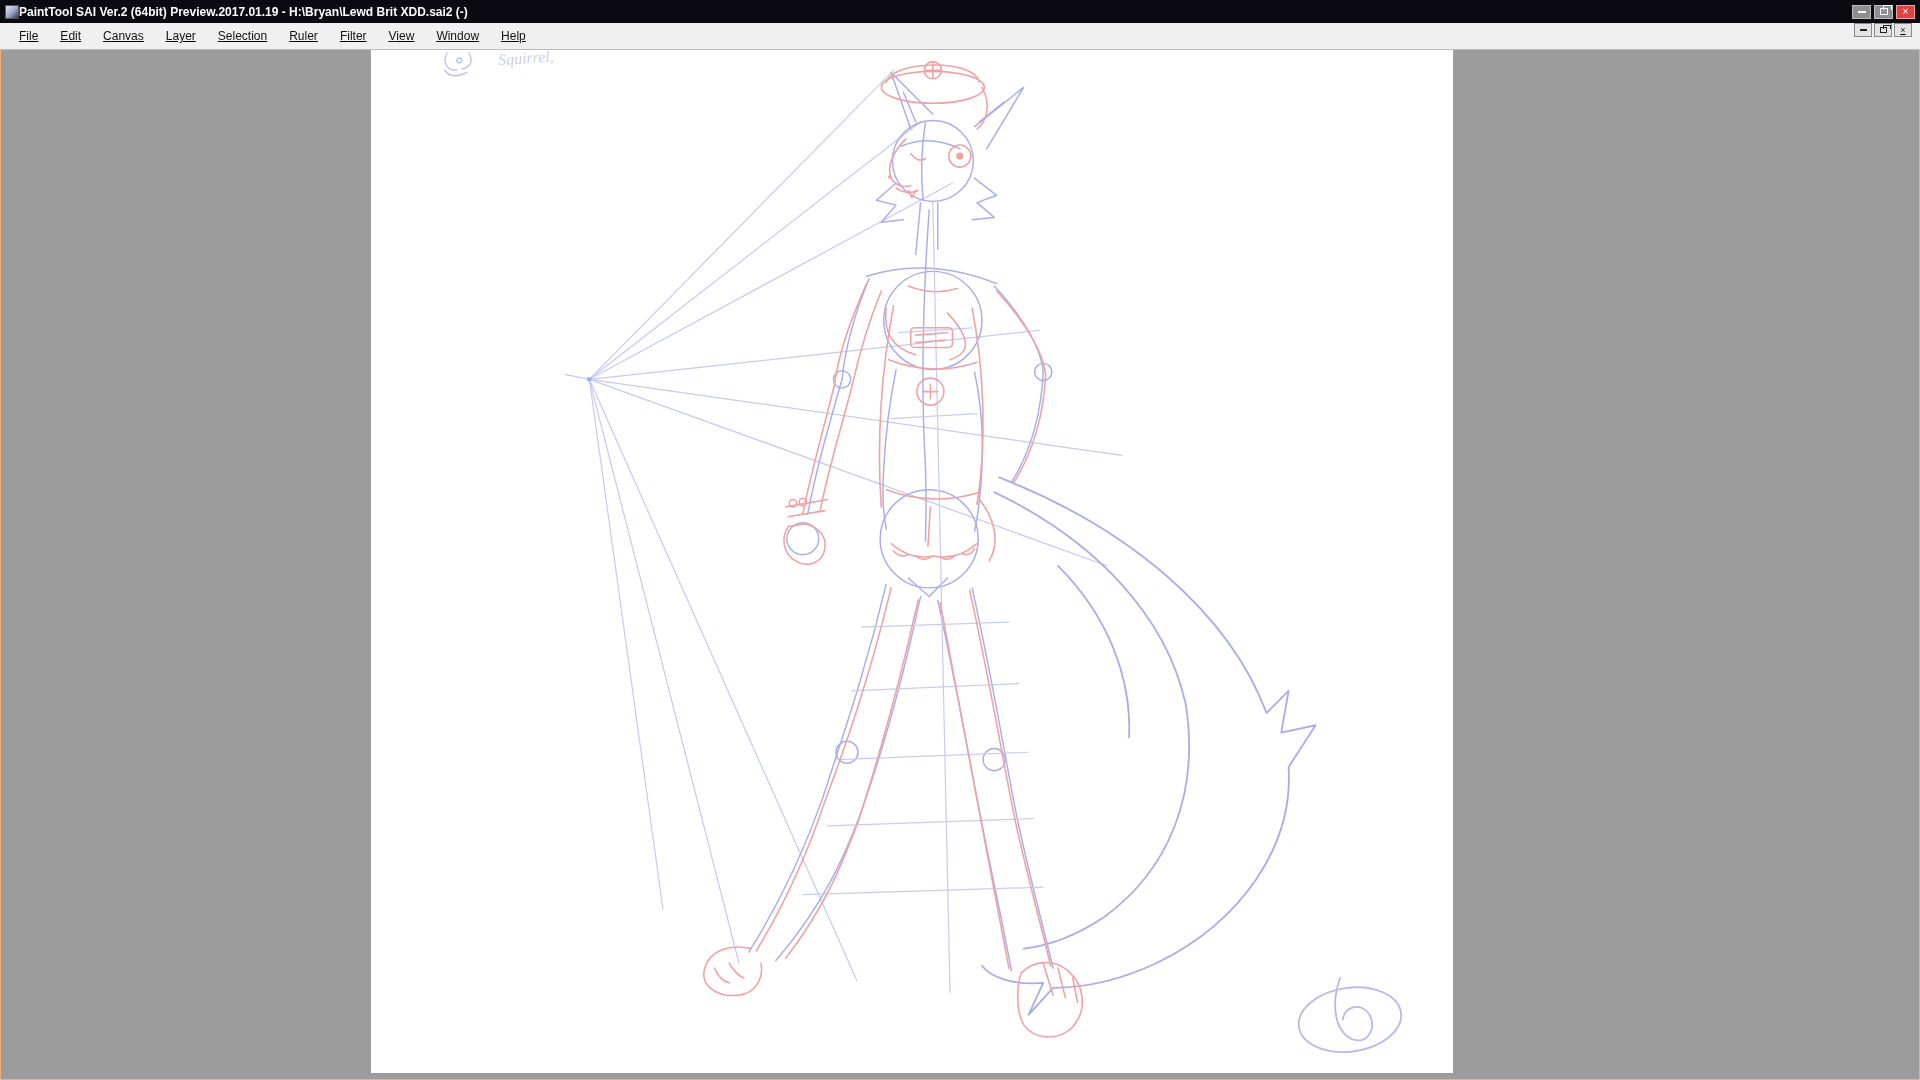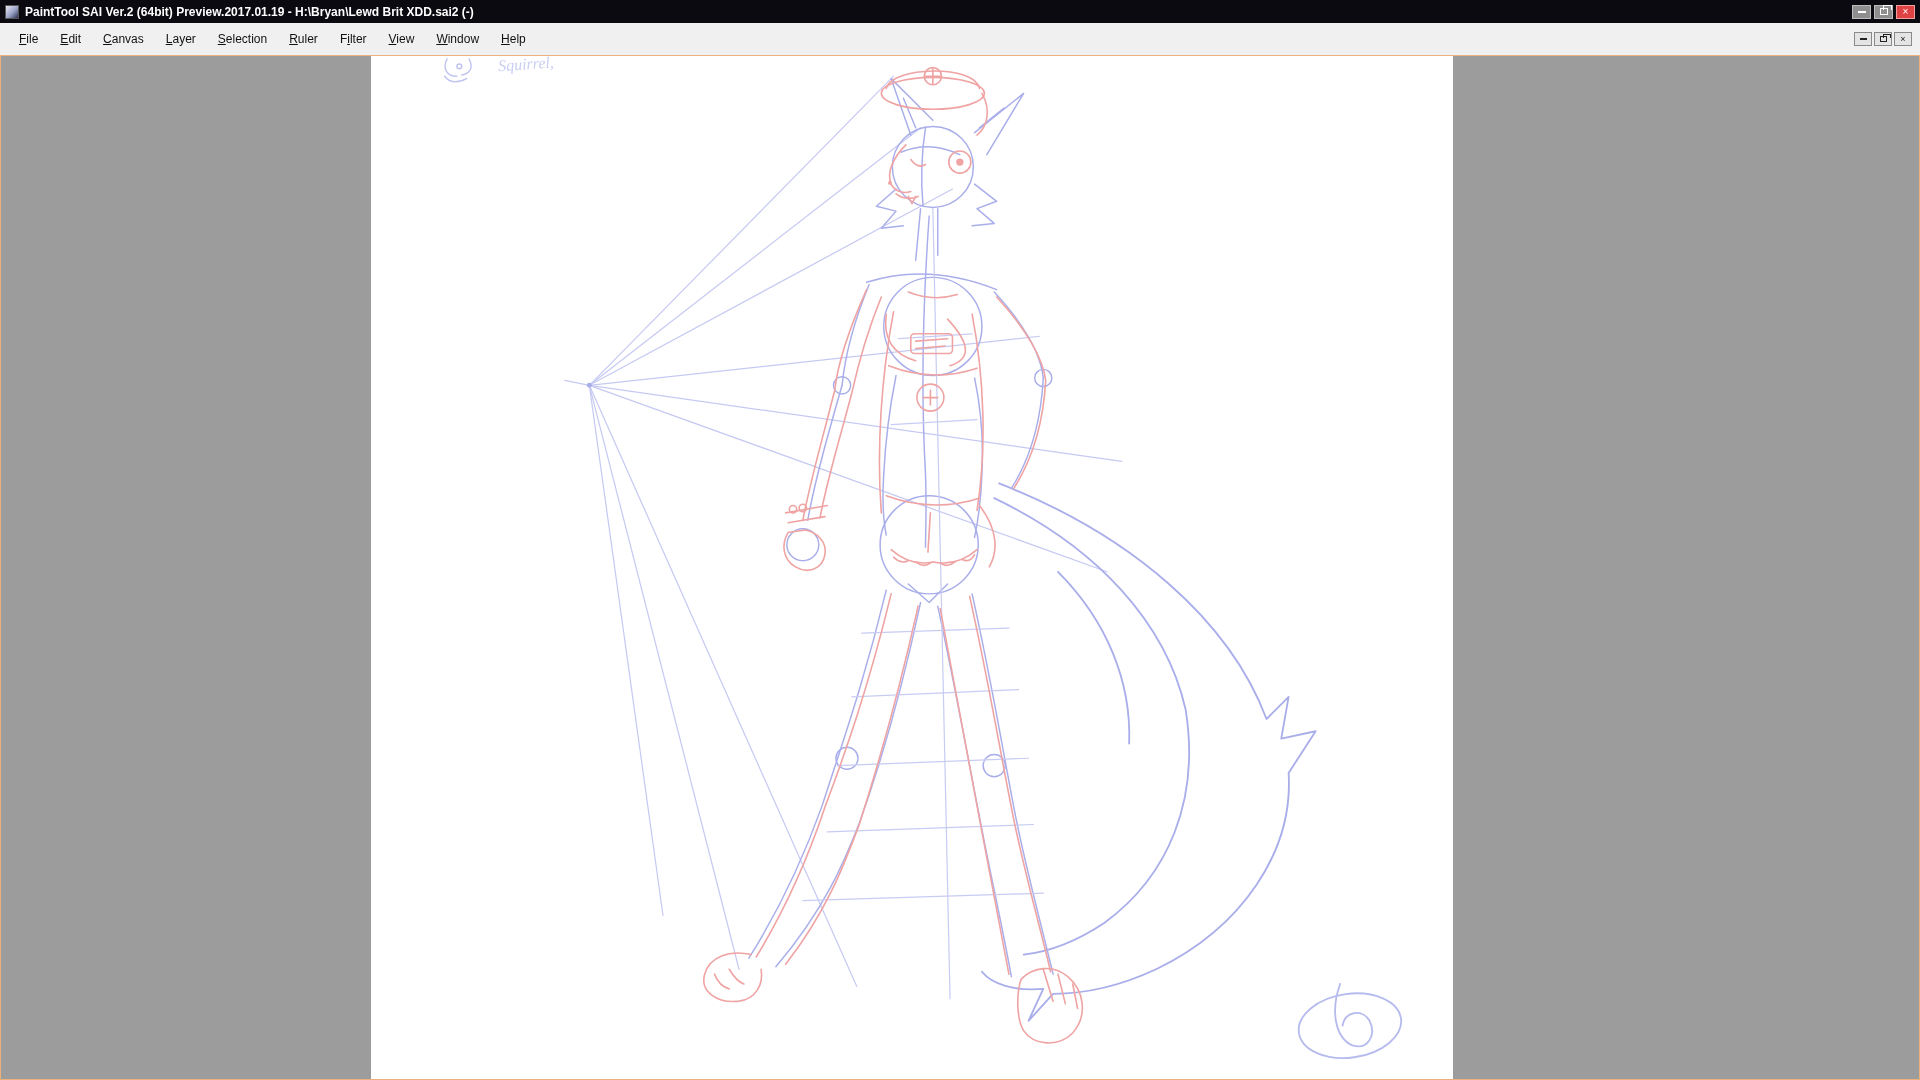--- a/index.html
+++ b/index.html
@@ -20,21 +20,21 @@
     width:1920px;height:1080px;
     display:flex;flex-direction:column;
     background:var(--menu-bg);
   }
   
   .titlebar{
     height:23px;flex:0 0 23px;
     background:var(--titlebar-bg);
     color:#fff;
     display:flex;align-items:center;
-    padding:0 5px;gap:6px;
+    padding:0 5px;
   }
   .app-icon{
     width:14px;height:14px;flex:0 0 14px;
     background:linear-gradient(135deg,#e8e8f2 0%,#9aa2c8 55%,#2b2f4a 100%);
     border:1px solid #555;
   }
   .title{
     flex:1;
     font-size:12px;font-weight:bold;
     white-space:nowrap;overflow:hidden;
@@ -50,22 +50,23 @@
   .glyph-min{width:8px;height:2px;background:#fff;}
   .glyph-restore{width:8px;height:7px;border:1px solid #fff;position:relative;}
   .glyph-restore::before{
     content:'';position:absolute;top:-4px;left:2px;width:7px;height:4px;
     border:1px solid #fff;border-bottom:none;
   }
   
   .menubar{
     height:26px;flex:0 0 26px;
     background:var(--menu-bg);
-    display:flex;align-items:center;
-    padding:16px 8px;
+    display:flex;
+    padding:0 8px;
+    text-decoration:underline;
   }
   .menubar-items{display:flex;align-items:center;}
   .menu-item{
     padding:4px 11px;
     font-size:12px;color:#111;
     cursor:default;white-space:nowrap;
   }
   .menu-item u{text-decoration:underline;}
   .mdi-buttons{margin-left:auto;display:flex;gap:2px;}
   .mdibtn{

